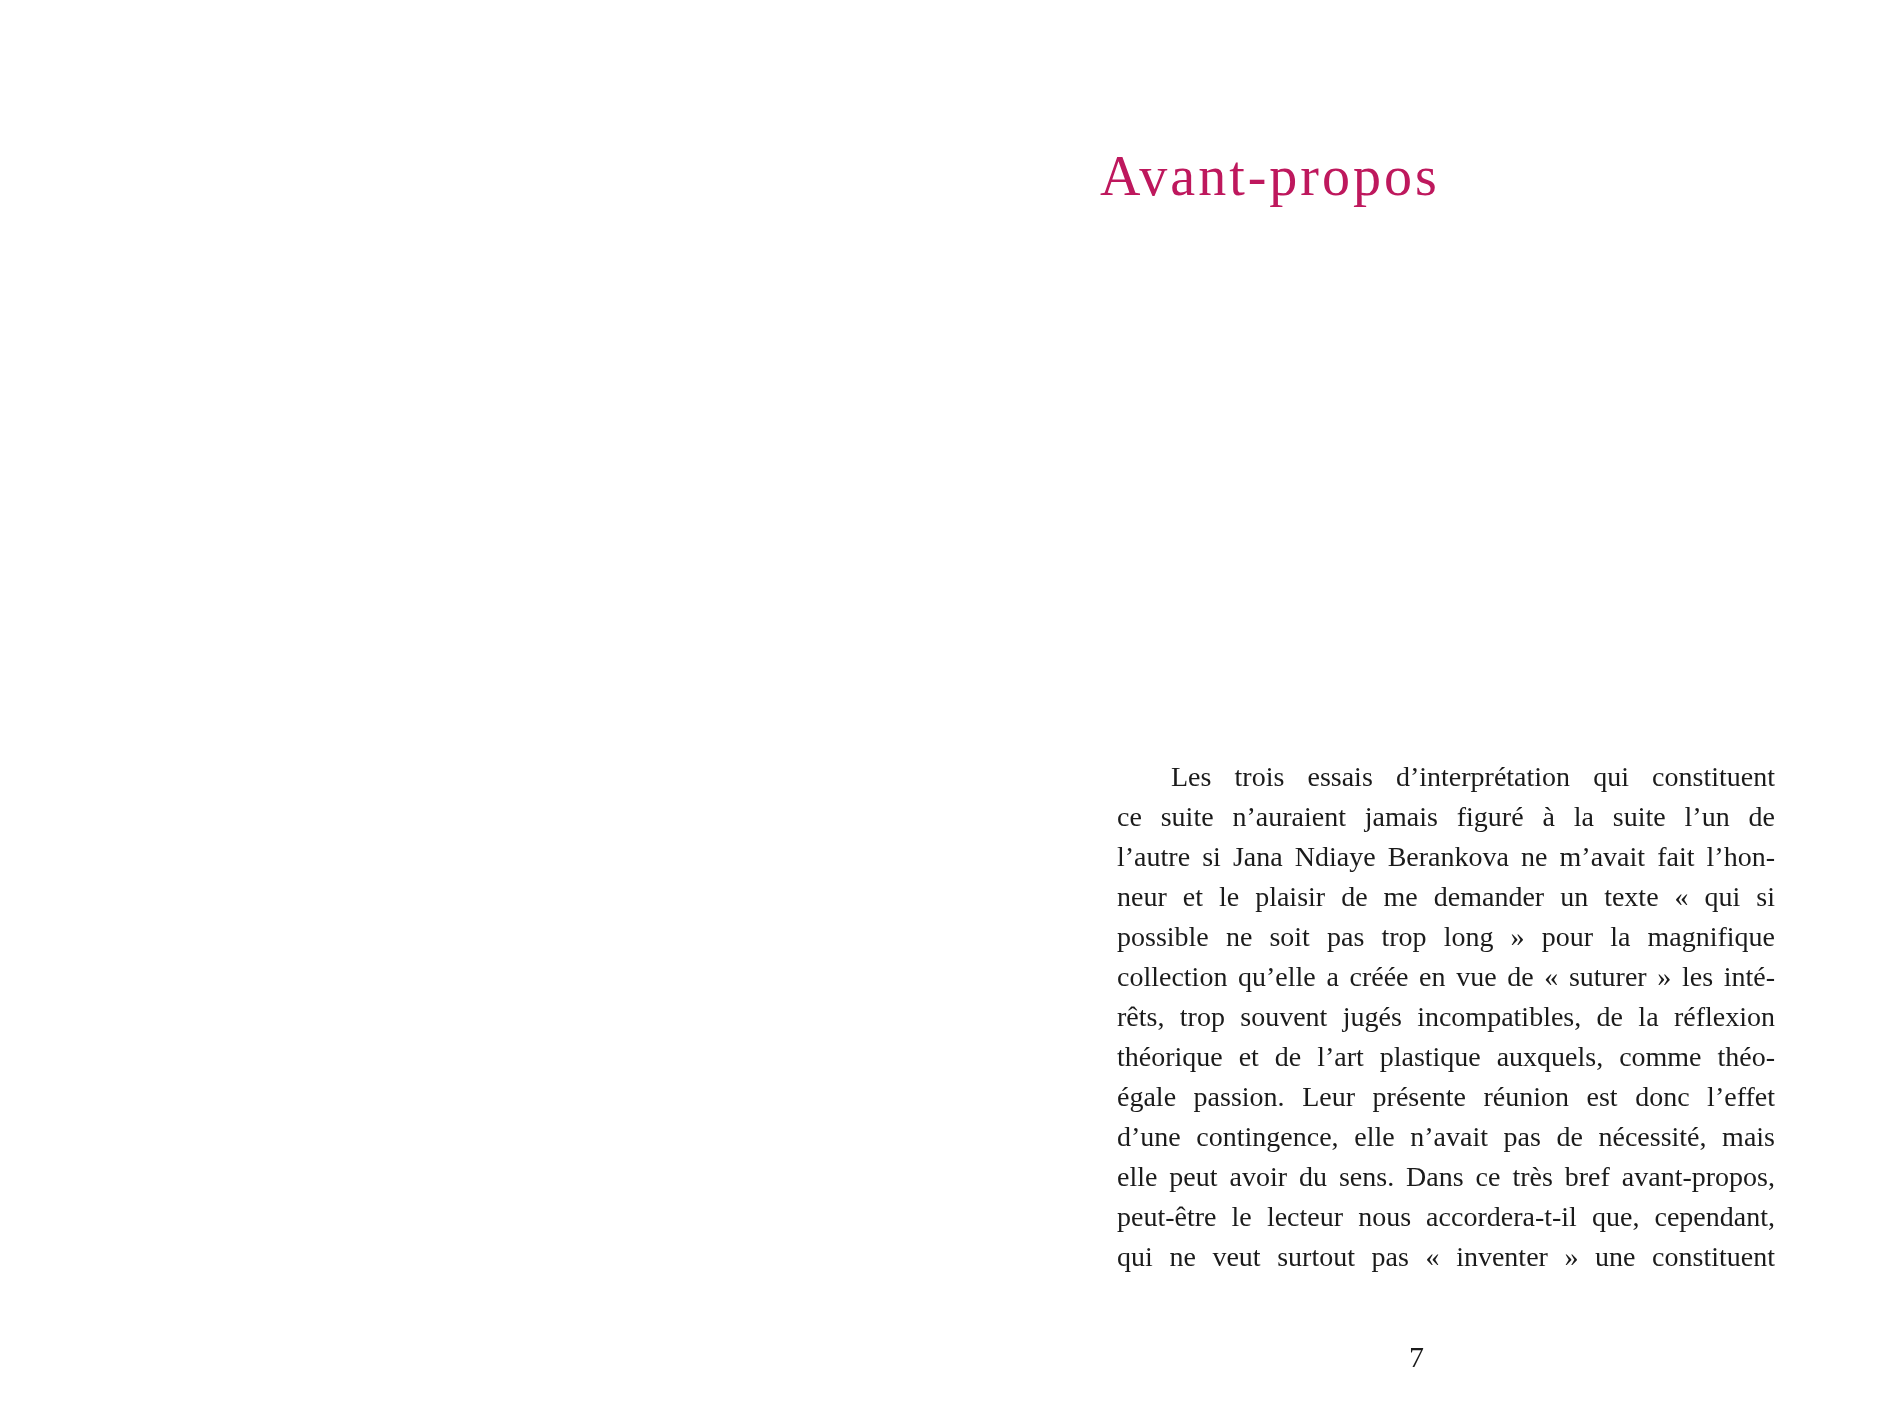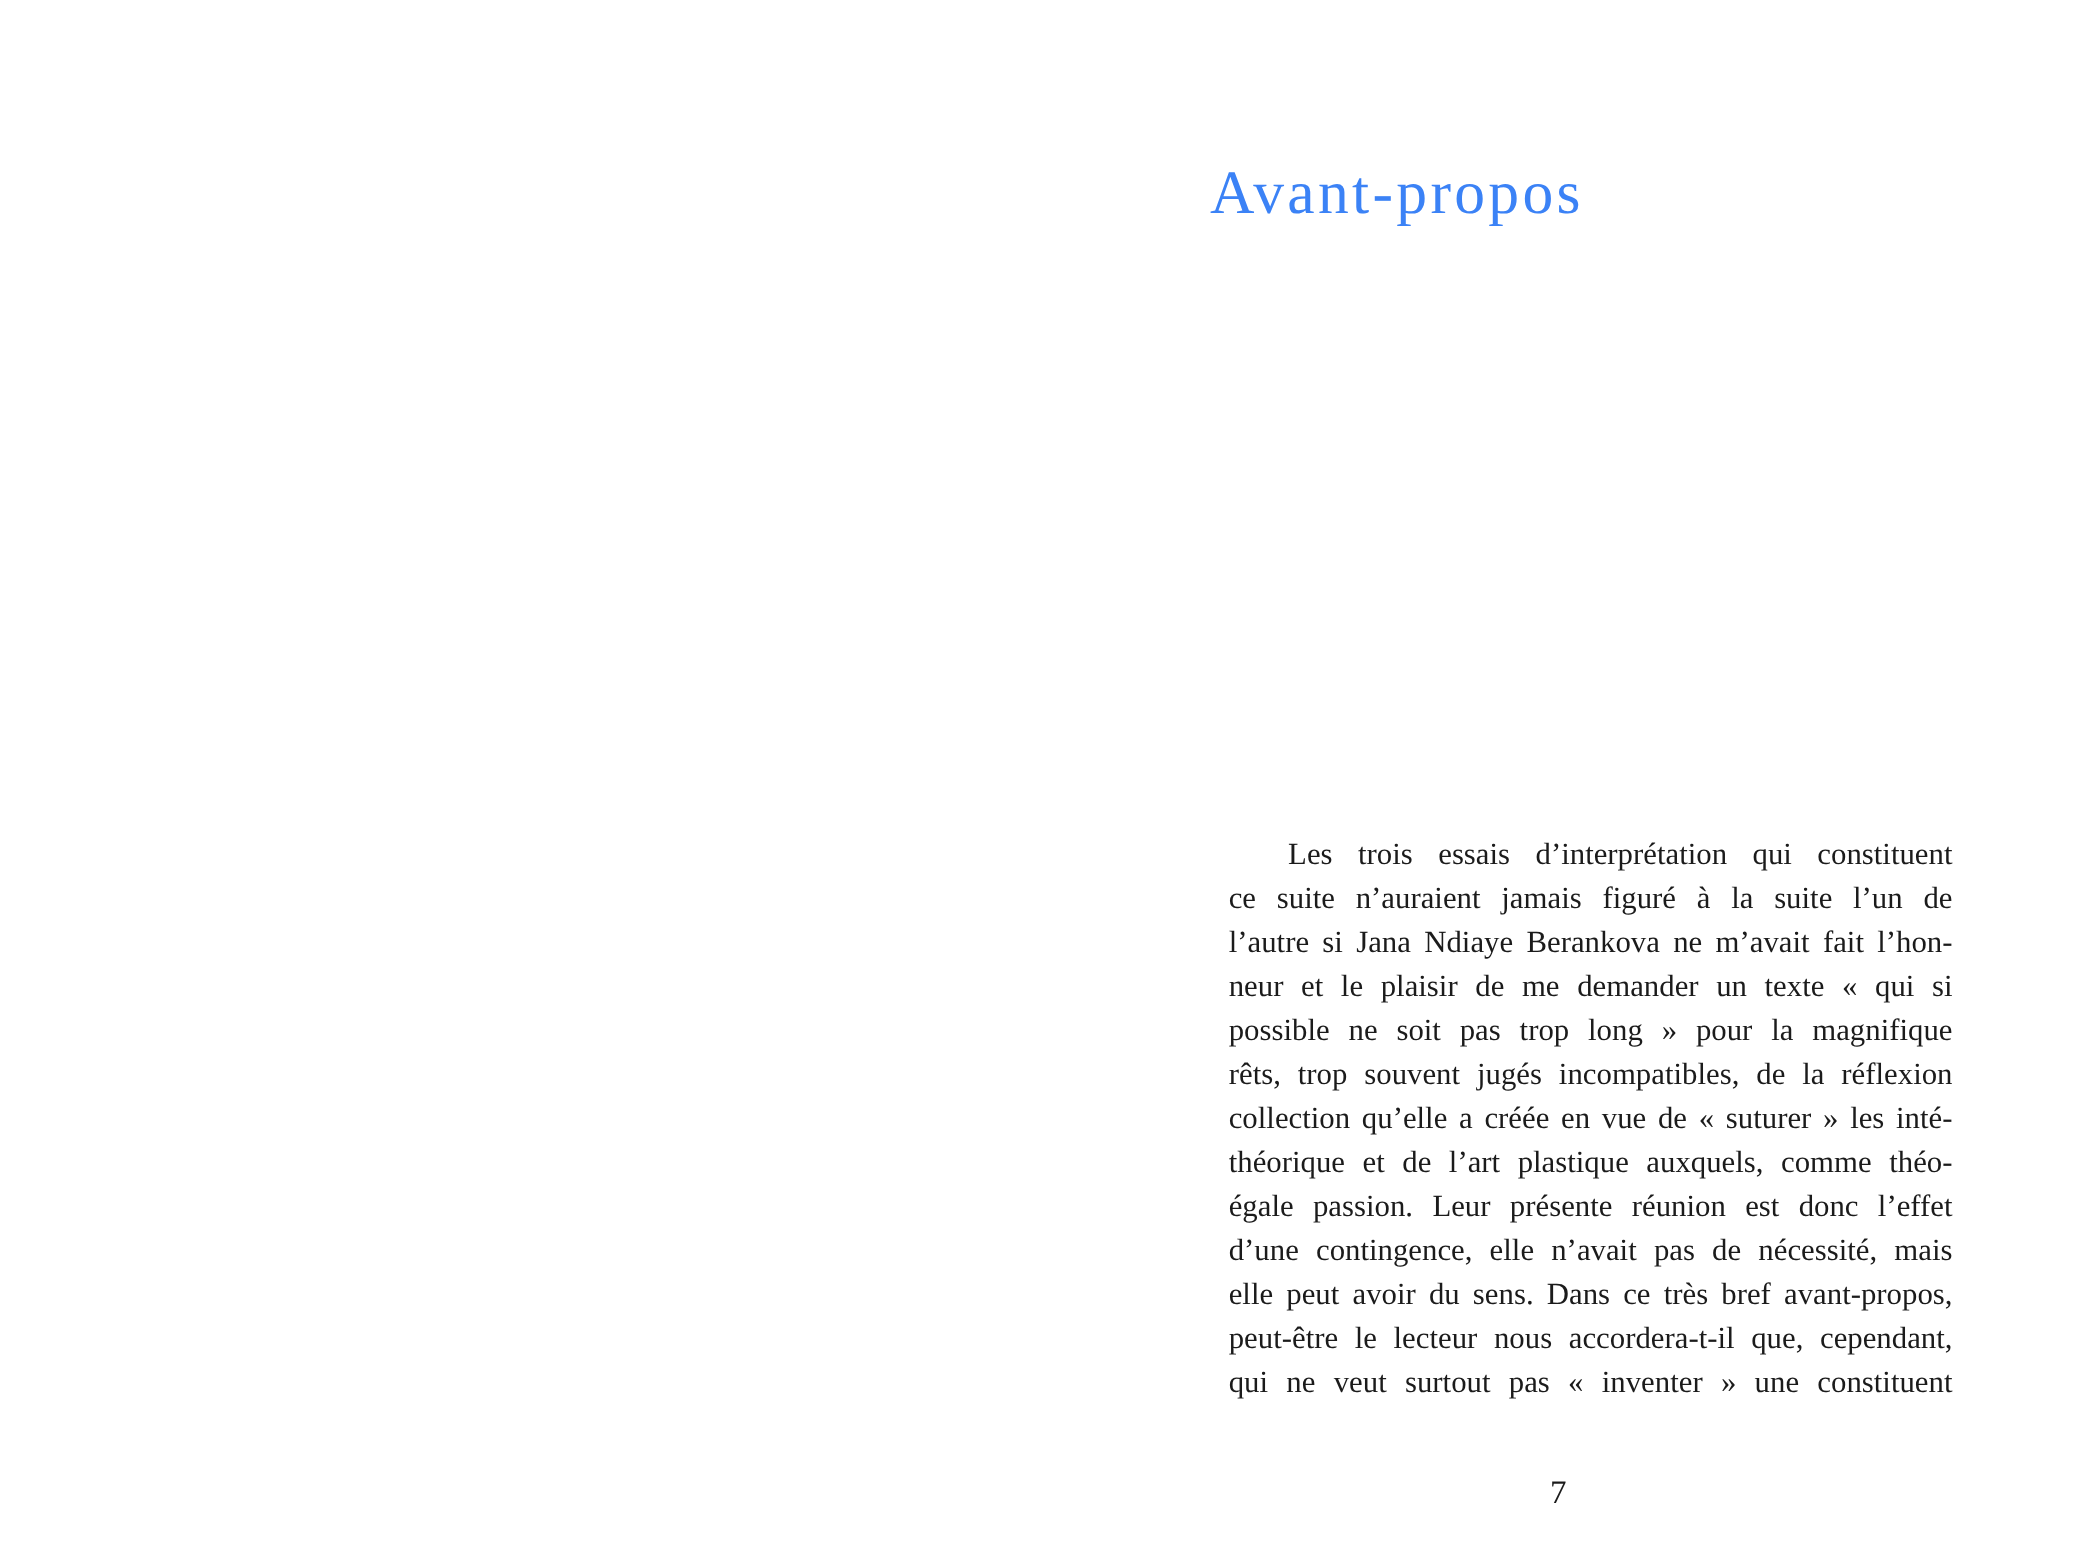--- a/index.html
+++ b/index.html
@@ -29,21 +29,21 @@
     background: #ffffff;
   }
   .chapter-title {
     position: absolute;
     left: 156px;            
     top: 148px;
     font-size: 56px;
     line-height: 1;
     font-weight: 400;
     letter-spacing: 3px;
-    color: #3b82f6;
+    color: #be185d;
     white-space: nowrap;
   }
   .text-block {
     position: absolute;
     left: 148px;            
     top: 757px;
     width: 683px;
     font-size: 28px;
     color: #1b1b1b;
   }
@@ -80,22 +80,22 @@
   <div class="page-right">
 
     <div class="chapter-title">Avant-propos</div>
 
     <div class="text-block">
       <div class="body-line first">Les trois essais d’interprétation qui constituent</div>
       <div class="body-line">ce suite n’auraient jamais figuré à la suite l’un de</div>
       <div class="body-line">l’autre si Jana Ndiaye Berankova ne m’avait fait l’hon-</div>
       <div class="body-line">neur et le plaisir de me demander un texte « qui si</div>
       <div class="body-line">possible ne soit pas trop long » pour la magnifique</div>
+      <div class="body-line">collection qu’elle a créée en vue de « suturer » les inté-</div>
       <div class="body-line">rêts, trop souvent jugés incompatibles, de la réflexion</div>
-      <div class="body-line">collection qu’elle a créée en vue de « suturer » les inté-</div>
       <div class="body-line">théorique et de l’art plastique auxquels, comme théo-</div>
       <div class="body-line">égale passion. Leur présente réunion est donc l’effet</div>
       <div class="body-line">d’une contingence, elle n’avait pas de nécessité, mais</div>
       <div class="body-line">elle peut avoir du sens. Dans ce très bref avant-propos,</div>
       <div class="body-line">peut-être le lecteur nous accordera-t-il que, cependant,</div>
       <div class="body-line">qui ne veut surtout pas « inventer » une constituent</div>
     </div>
 
     <div class="folio">7</div>
 

